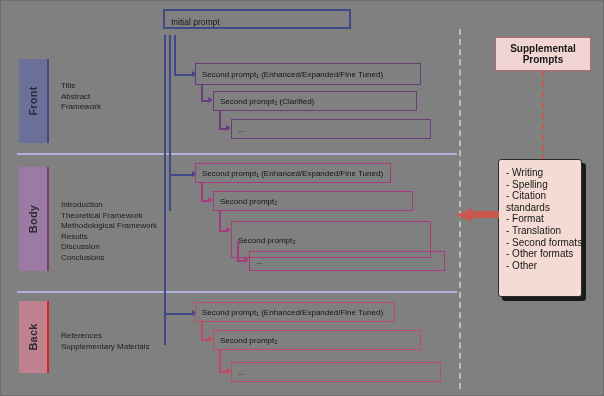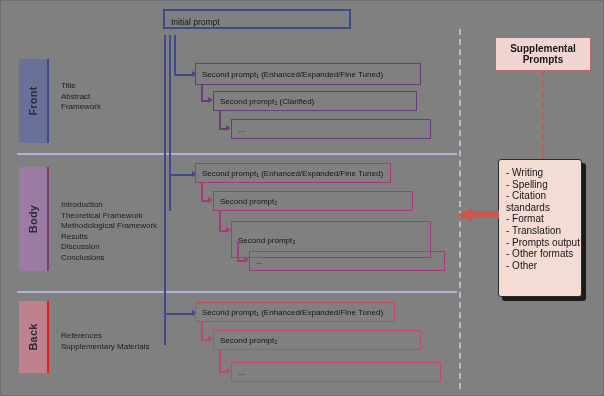--- a/index.html
+++ b/index.html
@@ -310,21 +310,21 @@
 
   <div id="supp-panel-shadow"></div>
   <div id="supp-panel">
     <div id="supp-items">
         <div class="item">- Writing</div>
         <div class="item">- Spelling</div>
         <div class="item">- Citation</div>
         <div class="item">standards</div>
         <div class="item">- Format</div>
         <div class="item">- Translation</div>
-        <div class="item">- Prompts output</div>
+        <div class="item">- Second formats</div>
         <div class="item">- Other formats</div>
         <div class="item">- Other</div>
       </div>
   </div>
 
   <div id="red-arrow-shaft"></div>
   <div id="red-arrow-head"></div>
 
 </div>
 

